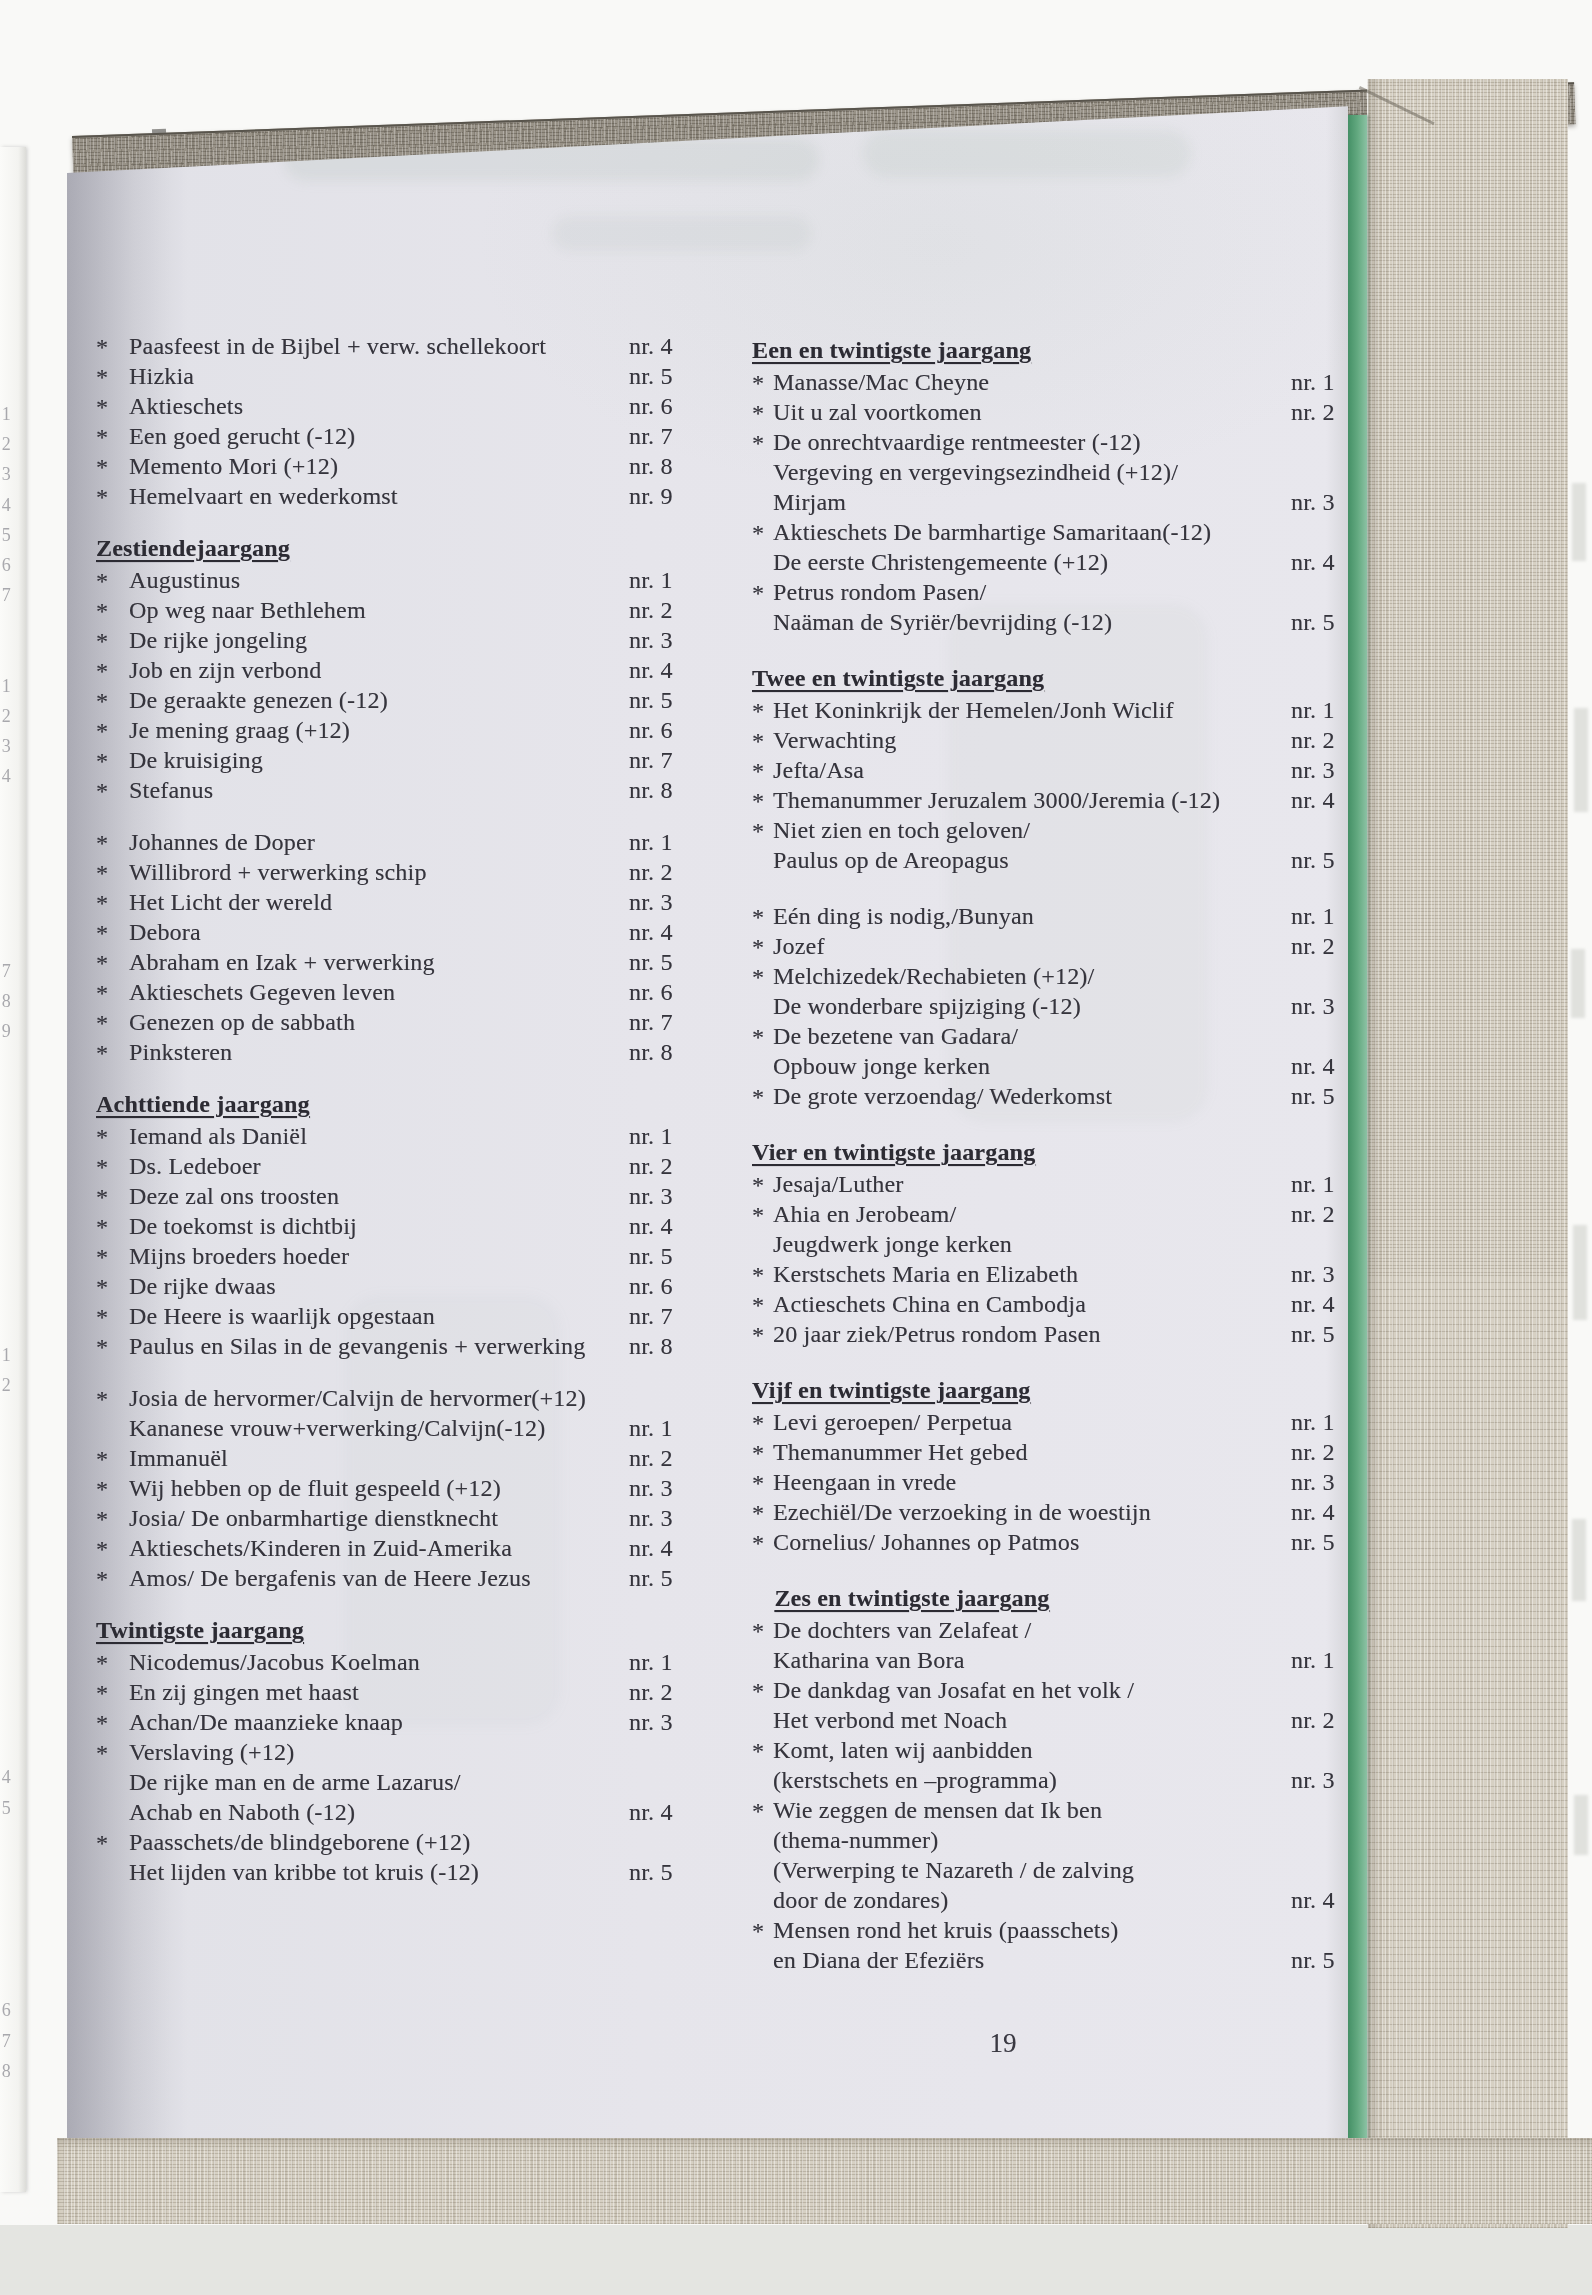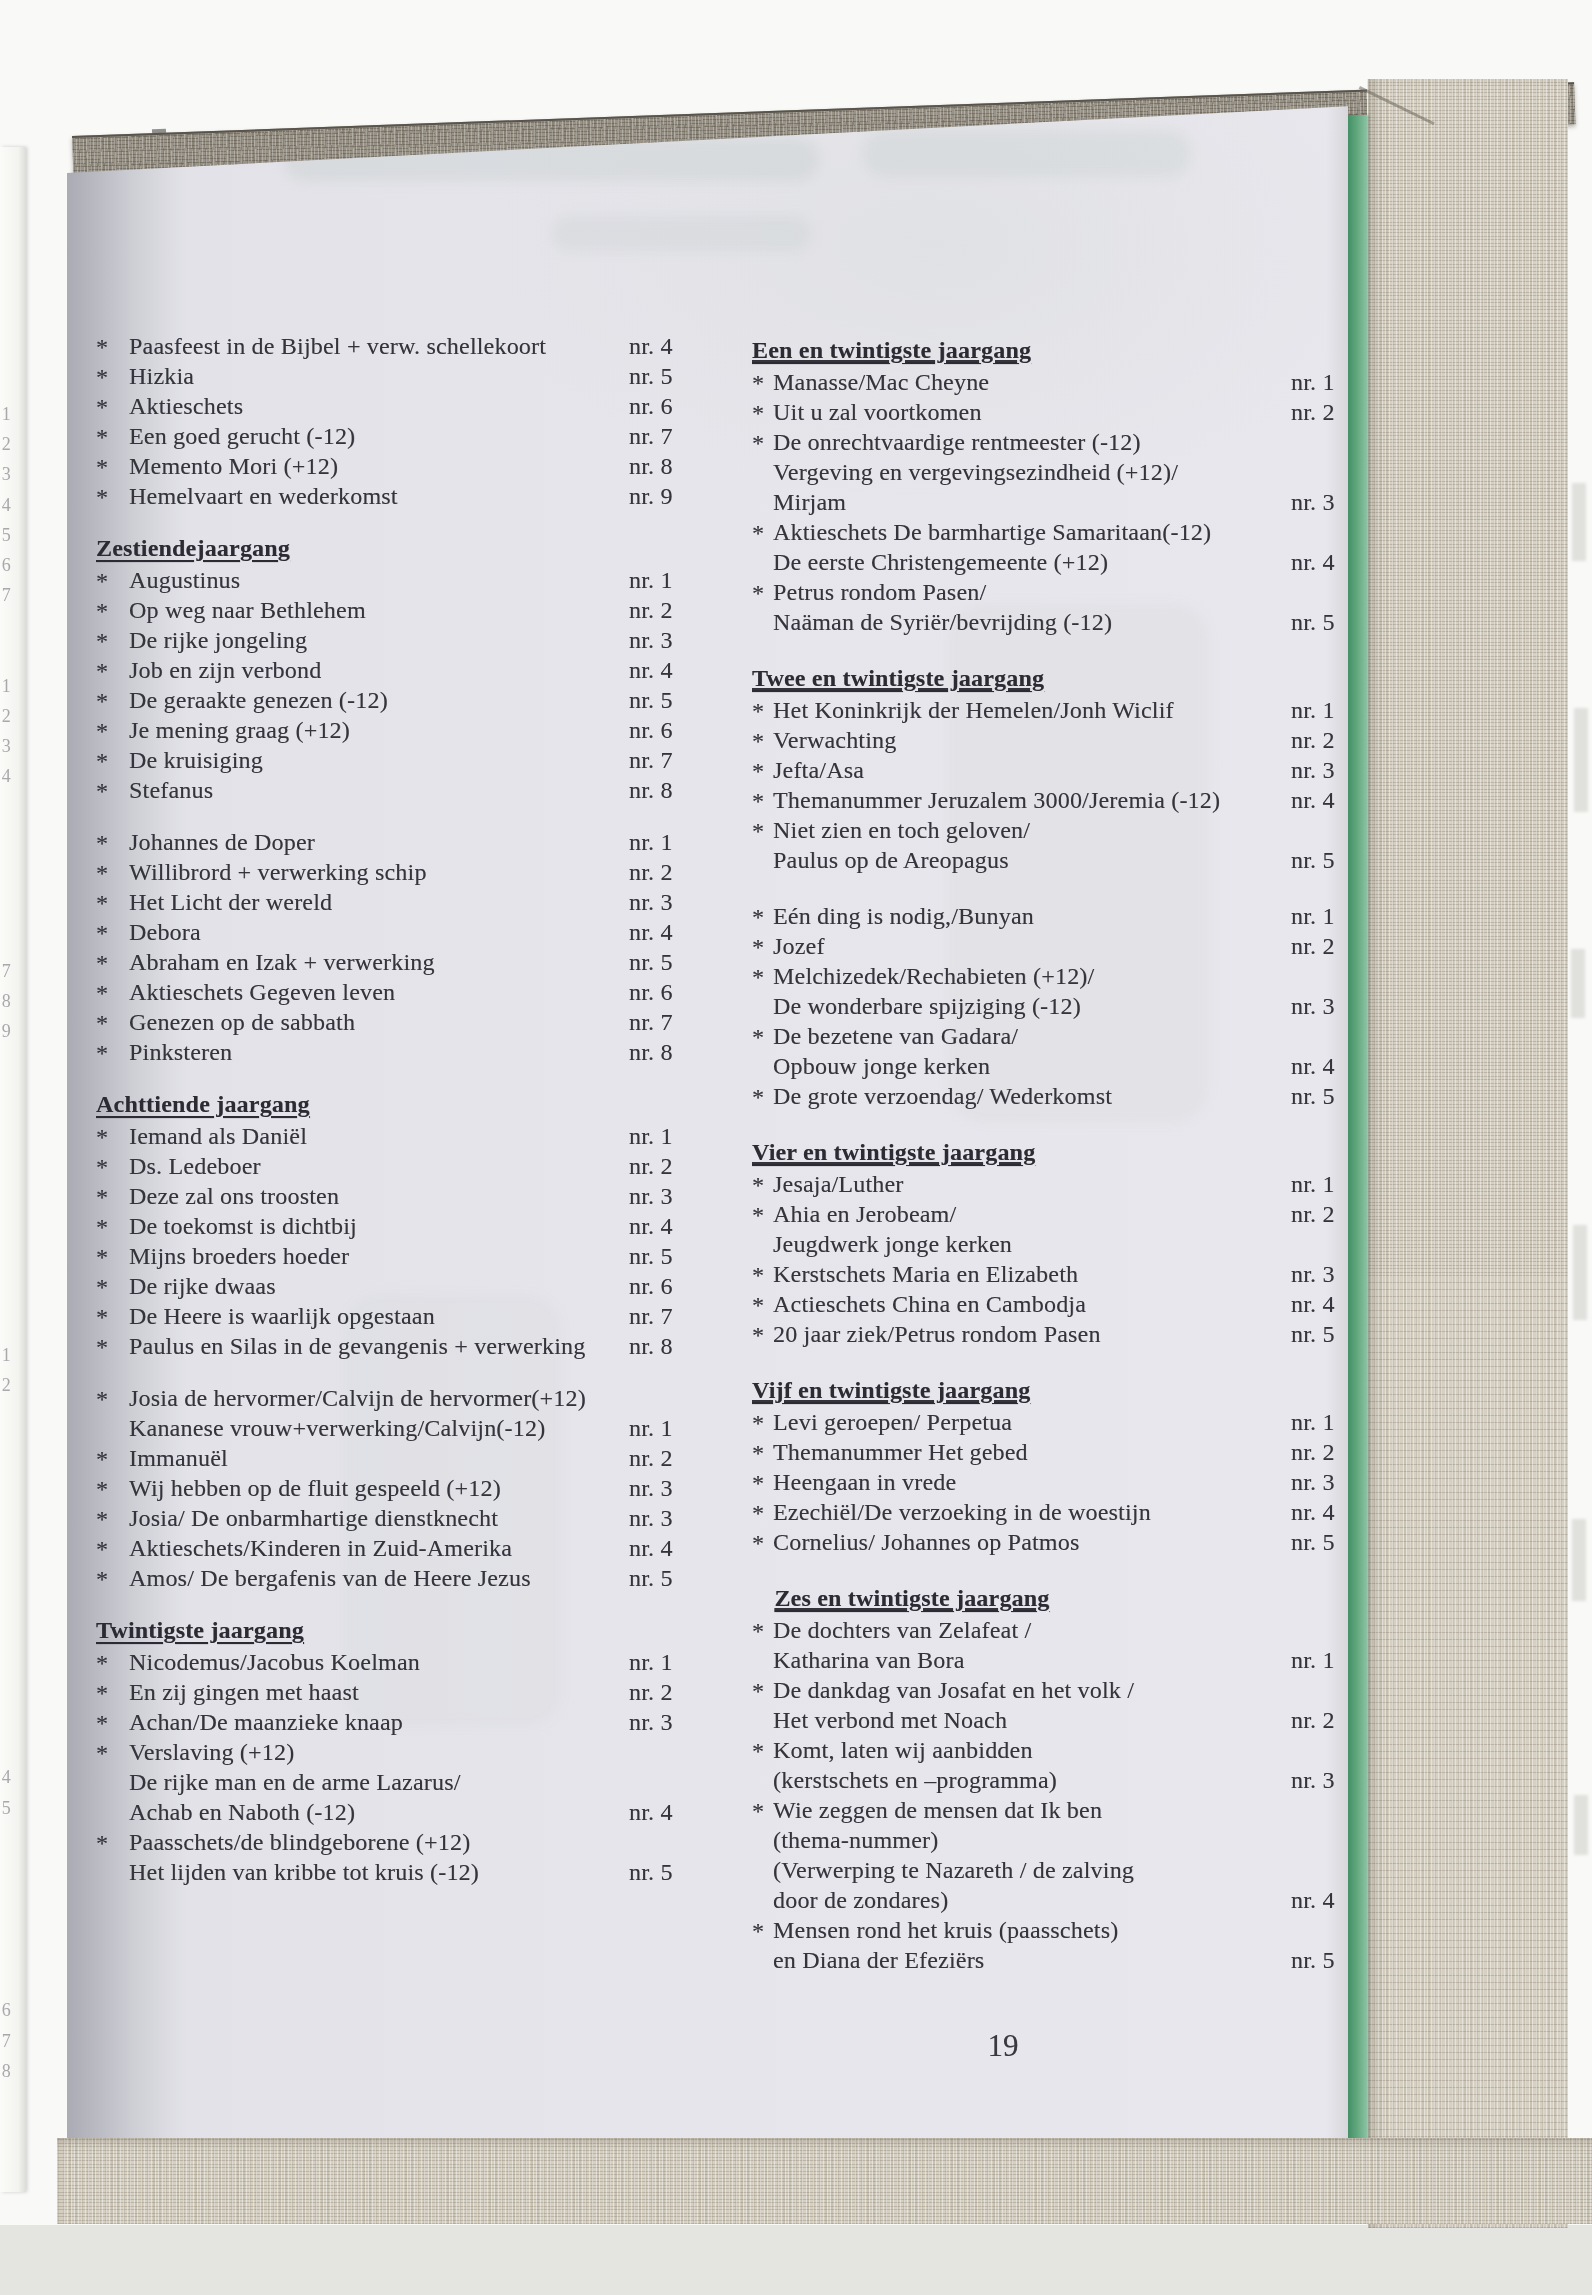--- a/index.html
+++ b/index.html
@@ -89,42 +89,42 @@
     background:linear-gradient(270deg,rgba(60,70,60,.10),transparent);
     pointer-events:none;
   }
   
   .col{
     position:absolute;font-size:24px;letter-spacing:0.2px;
     text-shadow:0.3px 0.3px 0.6px rgba(40,40,55,.35);
     white-space:nowrap;
   }
   .col-left{left:29px;top:229px;width:614px;}
-  .col-right{left:685px;top:233px;width:643px;text-decoration:underline;}
+  .col-right{left:685px;top:233px;width:643px;}
   .section{margin-top:22px;}
   .section:first-child{margin-top:0;}
   .col-right .section{margin-top:26px;}
   .col-right .section:first-child{margin-top:0;}
   .heading{
     font-weight:bold;height:32px;line-height:30px;
     text-decoration:underline;text-decoration-thickness:2.2px;text-underline-offset:4.3px;
     color:#2c2b33;
   }
   .section.indented .heading{margin-left:22.4px;}
   .row{position:relative;height:30px;line-height:30px;}
   .star{position:absolute;left:0;top:0.9px;}
   .txt{display:inline-block;}
   .col-left .txt{margin-left:33px;}
   .col-right .txt{margin-left:21px;}
   .nr{position:absolute;top:0;}
   .col-left .nr{left:533px;}
   .col-right .nr{left:539px;}
   .page-number{
     position:absolute;left:897px;top:1926px;width:78px;
-    font-size:31px;text-align:center;color:#3a3942;
+    font-size:27px;text-align:center;color:#3a3942;
     text-shadow:0.3px 0.3px 0.6px rgba(40,40,55,.35);
   }
   
   .smudge{position:absolute;border-radius:35px;filter:blur(6px);pointer-events:none;}
   .streak{position:absolute;width:14px;background:rgba(125,128,122,.20);filter:blur(1.7px);z-index:1;}
 </style>
 </head>
 <body>
 
 <div class="bottom-area"></div>

